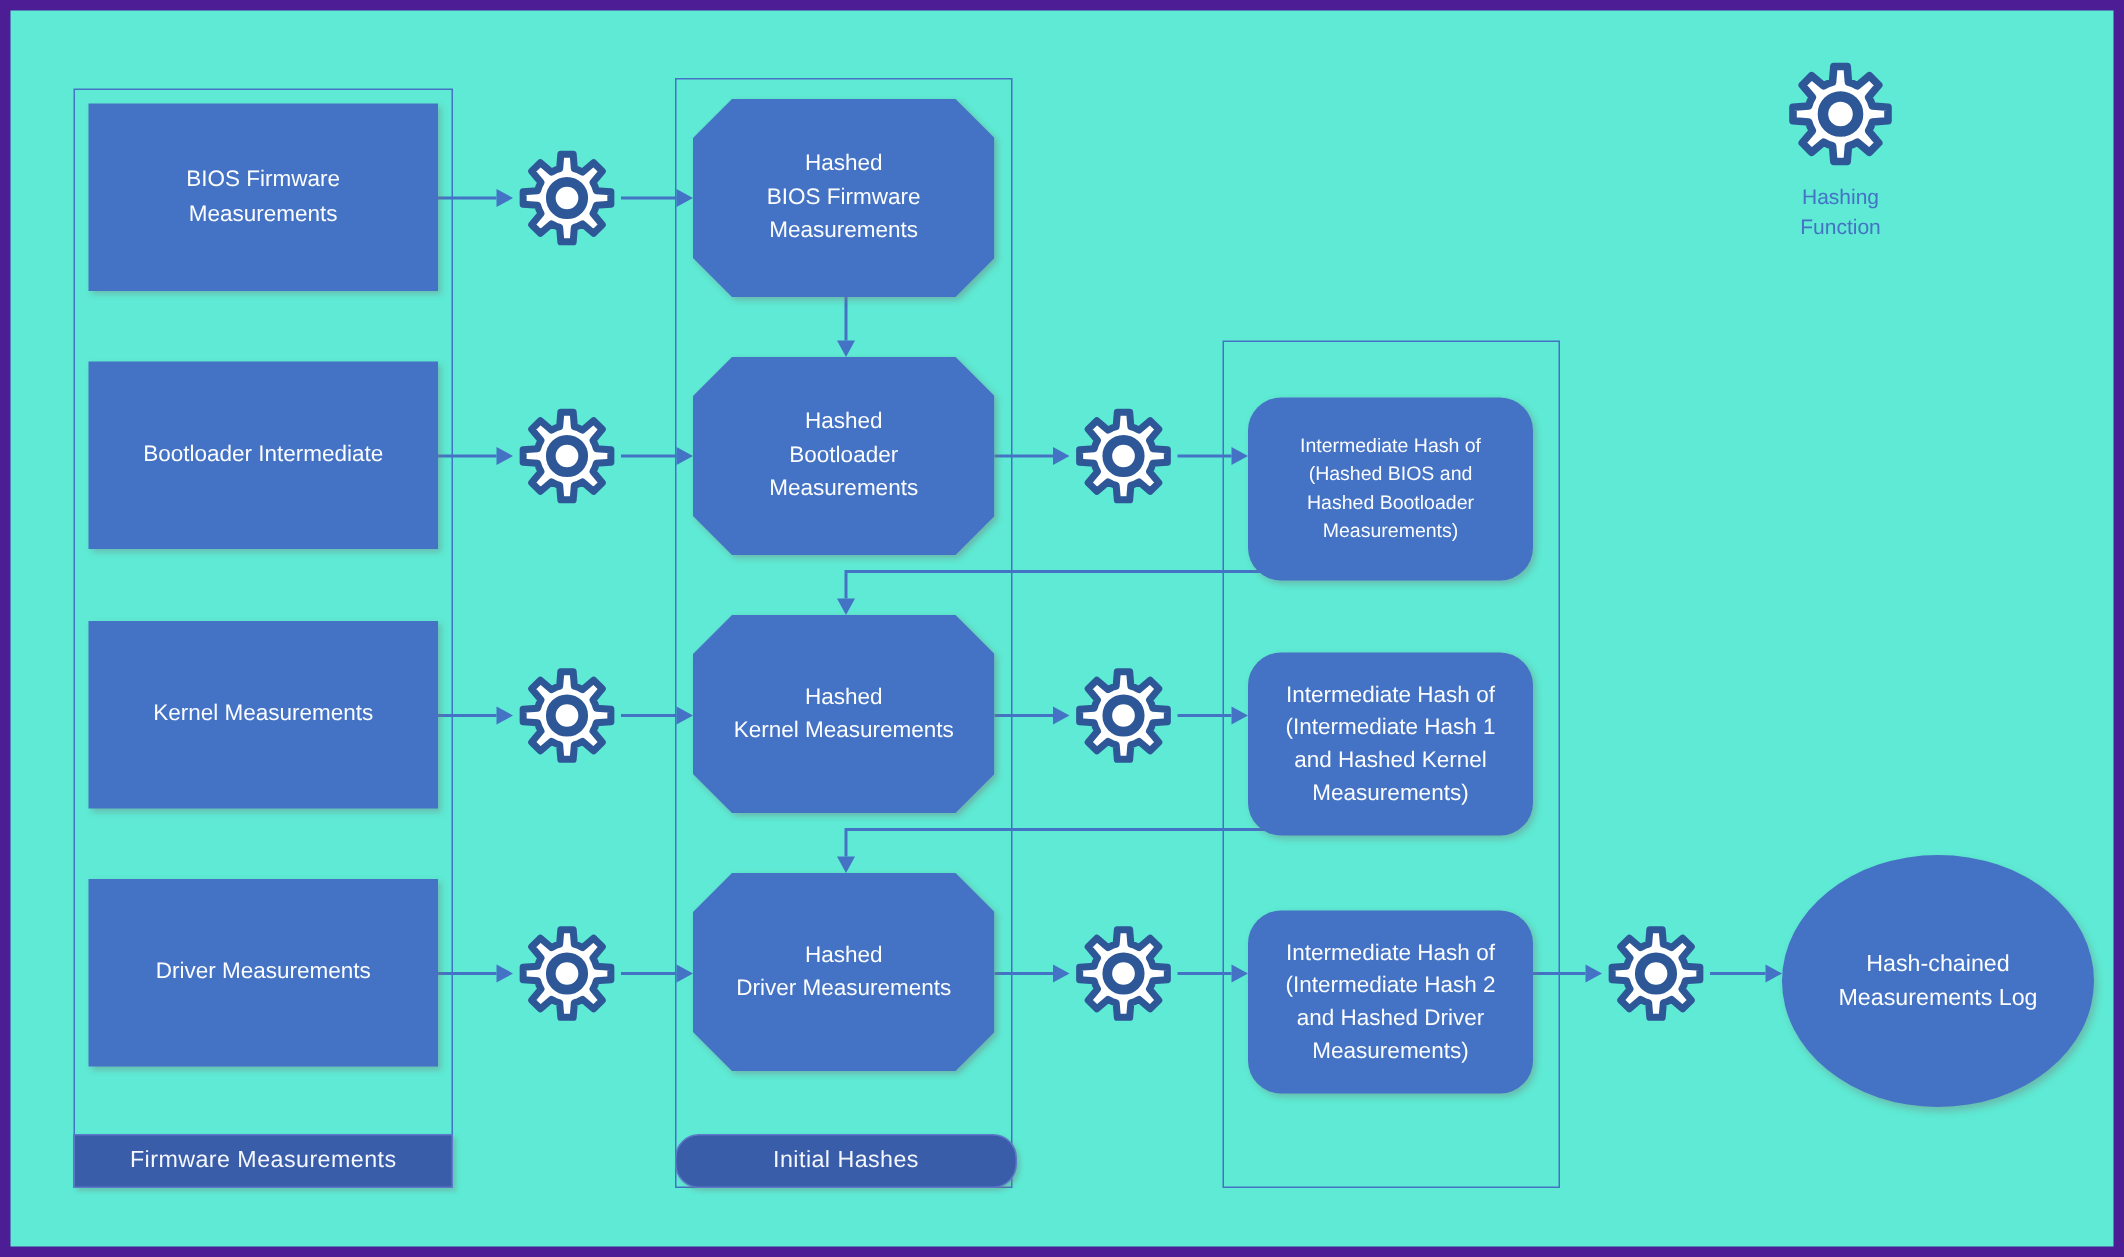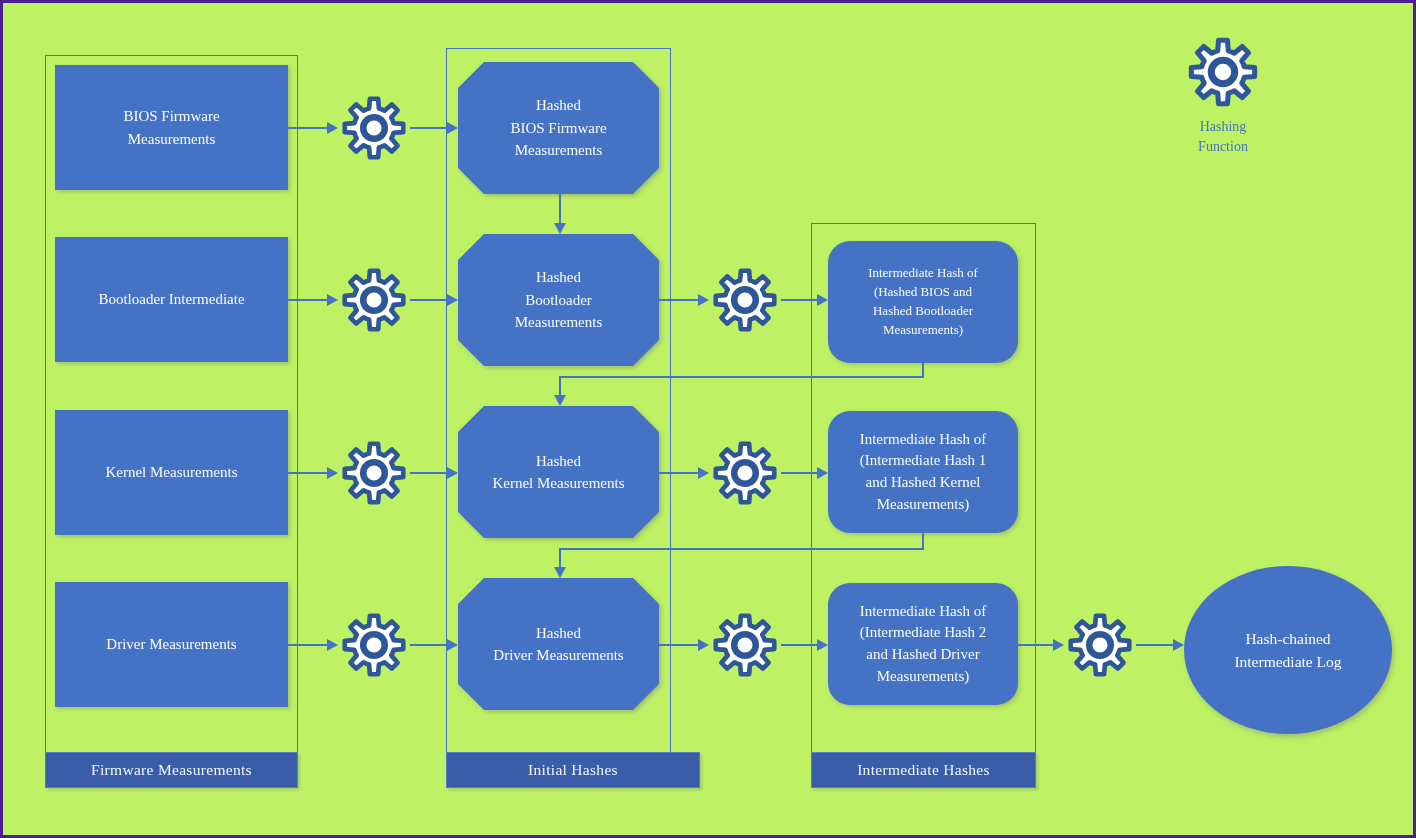--- a/index.html
+++ b/index.html
@@ -1,19 +1,19 @@
 <!DOCTYPE html>
 <html><head>
 <meta charset="utf-8">
 <style>
   html,body{margin:0;padding:0;background:#fff;}
   .canvas{
     position:relative;width:1416px;height:838px;box-sizing:border-box;
-    background:#bef264;border:3px solid #4c1d95;overflow:hidden;
-    font-family:Liberation Serif, serif;
+    background:#5eead4;border:7px solid #4c1d95;overflow:hidden;
+    font-family:Liberation Sans, sans-serif;
   }
   
   .group{position:absolute;border:1.5px solid #4472C4;background:transparent;box-sizing:border-box;}
   .group-footer{
     position:absolute;background:#3A5DA9;border:1px solid #5b79c9;box-sizing:border-box;
     color:#f4f7fd;display:flex;align-items:center;justify-content:center;
     font-size:15.5px;letter-spacing:.3px;box-shadow:2px 2px 3px rgba(120,120,120,.35);
   }
   
   .rect-node{
@@ -23,21 +23,21 @@
   }
   .oct-wrap{position:absolute;filter:drop-shadow(2px 2px 2px rgba(120,120,120,.45));}
   .oct{
     width:100%;height:100%;background:#4472C4;color:#fbfdff;display:flex;align-items:center;justify-content:center;
     text-align:center;font-size:15px;line-height:1.5;white-space:pre-line;
     clip-path:polygon(26px 0,calc(100% - 26px) 0,100% 26px,100% calc(100% - 26px),calc(100% - 26px) 100%,26px 100%,0 calc(100% - 26px),0 26px);
   }
   .round-node{
     position:absolute;background:#4472C4;color:#fbfdff;border-radius:22px;
     display:flex;align-items:center;justify-content:center;text-align:center;
-    font-size:15px;line-height:1.45;white-space:pre-line;box-shadow:2px 2px 4px rgba(120,120,120,.4);
+    font-size:15px;line-height:1.45;white-space:pre-line;box-shadow:2px 2px 4px rgba(120,120,120,.4);margin-top:20px;
   }
   .round-node.small{font-size:13px;}
   .ellipse-node{
     position:absolute;background:#4472C4;color:#fbfdff;border-radius:50%;
     display:flex;align-items:center;justify-content:center;text-align:center;
     font-size:15.5px;line-height:1.5;white-space:pre-line;box-shadow:2px 3px 5px rgba(120,120,120,.4);
   }
   
   .hl{position:absolute;height:2px;background:#4472C4;}
   .vl{position:absolute;width:2px;background:#4472C4;}
@@ -141,21 +141,21 @@
   <div class="round-node" style="left:825px;top:408px;width:190px;height:122px;">Intermediate Hash of
 (Intermediate Hash 1
 and Hashed Kernel
 Measurements)</div>
   <div class="round-node" style="left:825px;top:580px;width:190px;height:122px;">Intermediate Hash of
 (Intermediate Hash 2
 and Hashed Driver
 Measurements)</div>
 
   <div class="ellipse-node" style="left:1181px;top:563px;width:208px;height:168px;">Hash-chained
-Intermediate Log</div>
+Measurements Log</div>
 
   <div class="gear" style="left:335px;top:89px;width:72px;height:72px;">
       <svg viewBox="0 0 100 100">
         <path d="M43.2,22.8L44.3,9.4L55.7,9.4L56.8,22.8L60.7,24.1L64.4,26.0L74.7,17.3L82.7,25.3L74.0,35.6L75.9,39.3L77.2,43.2L90.6,44.3L90.6,55.7L77.2,56.8L75.9,60.7L74.0,64.4L82.7,74.7L74.7,82.7L64.4,74.0L60.7,75.9L56.8,77.2L55.7,90.6L44.3,90.6L43.2,77.2L39.3,75.9L35.6,74.0L25.3,82.7L17.3,74.7L26.0,64.4L24.1,60.7L22.8,56.8L9.4,55.7L9.4,44.3L22.8,43.2L24.1,39.3L26.0,35.6L17.3,25.3L25.3,17.3L35.6,26.0L39.3,24.1Z" fill="#ffffff" stroke="#2E5797" stroke-width="6.5" stroke-linejoin="round"></path>
         <circle cx="50" cy="50" r="15" fill="none" stroke="#2E5797" stroke-width="9"></circle>
       </svg>
     </div>
   <div class="gear" style="left:335px;top:261px;width:72px;height:72px;">
       <svg viewBox="0 0 100 100">
         <path d="M43.2,22.8L44.3,9.4L55.7,9.4L56.8,22.8L60.7,24.1L64.4,26.0L74.7,17.3L82.7,25.3L74.0,35.6L75.9,39.3L77.2,43.2L90.6,44.3L90.6,55.7L77.2,56.8L75.9,60.7L74.0,64.4L82.7,74.7L74.7,82.7L64.4,74.0L60.7,75.9L56.8,77.2L55.7,90.6L44.3,90.6L43.2,77.2L39.3,75.9L35.6,74.0L25.3,82.7L17.3,74.7L26.0,64.4L24.1,60.7L22.8,56.8L9.4,55.7L9.4,44.3L22.8,43.2L24.1,39.3L26.0,35.6L17.3,25.3L25.3,17.3L35.6,26.0L39.3,24.1Z" fill="#ffffff" stroke="#2E5797" stroke-width="6.5" stroke-linejoin="round"></path>
@@ -202,16 +202,15 @@
   <div class="gear" style="left:1181px;top:30px;width:78px;height:78px;">
       <svg viewBox="0 0 100 100">
         <path d="M43.2,22.8L44.3,9.4L55.7,9.4L56.8,22.8L60.7,24.1L64.4,26.0L74.7,17.3L82.7,25.3L74.0,35.6L75.9,39.3L77.2,43.2L90.6,44.3L90.6,55.7L77.2,56.8L75.9,60.7L74.0,64.4L82.7,74.7L74.7,82.7L64.4,74.0L60.7,75.9L56.8,77.2L55.7,90.6L44.3,90.6L43.2,77.2L39.3,75.9L35.6,74.0L25.3,82.7L17.3,74.7L26.0,64.4L24.1,60.7L22.8,56.8L9.4,55.7L9.4,44.3L22.8,43.2L24.1,39.3L26.0,35.6L17.3,25.3L25.3,17.3L35.6,26.0L39.3,24.1Z" fill="#ffffff" stroke="#2E5797" stroke-width="6.5" stroke-linejoin="round"></path>
         <circle cx="50" cy="50" r="15" fill="none" stroke="#2E5797" stroke-width="9"></circle>
       </svg>
     </div>
   <div class="legend-label" style="left:1140px;top:114px;width:160px;">Hashing
 Function</div>
 
   <div class="group-footer" style="left:42px;top:749px;width:253px;height:36px;">Firmware Measurements</div>
-  <div class="group-footer" style="left:443px;top:749px;width:254px;height:36px;">Initial Hashes</div>
-  <div class="group-footer" style="left:808px;top:749px;width:225px;height:36px;">Intermediate Hashes</div>
+  <div class="group-footer" style="left:443px;top:749px;width:228px;height:36px;border-radius:16px;">Initial Hashes</div>
 
 </div>
 
 </body></html>

